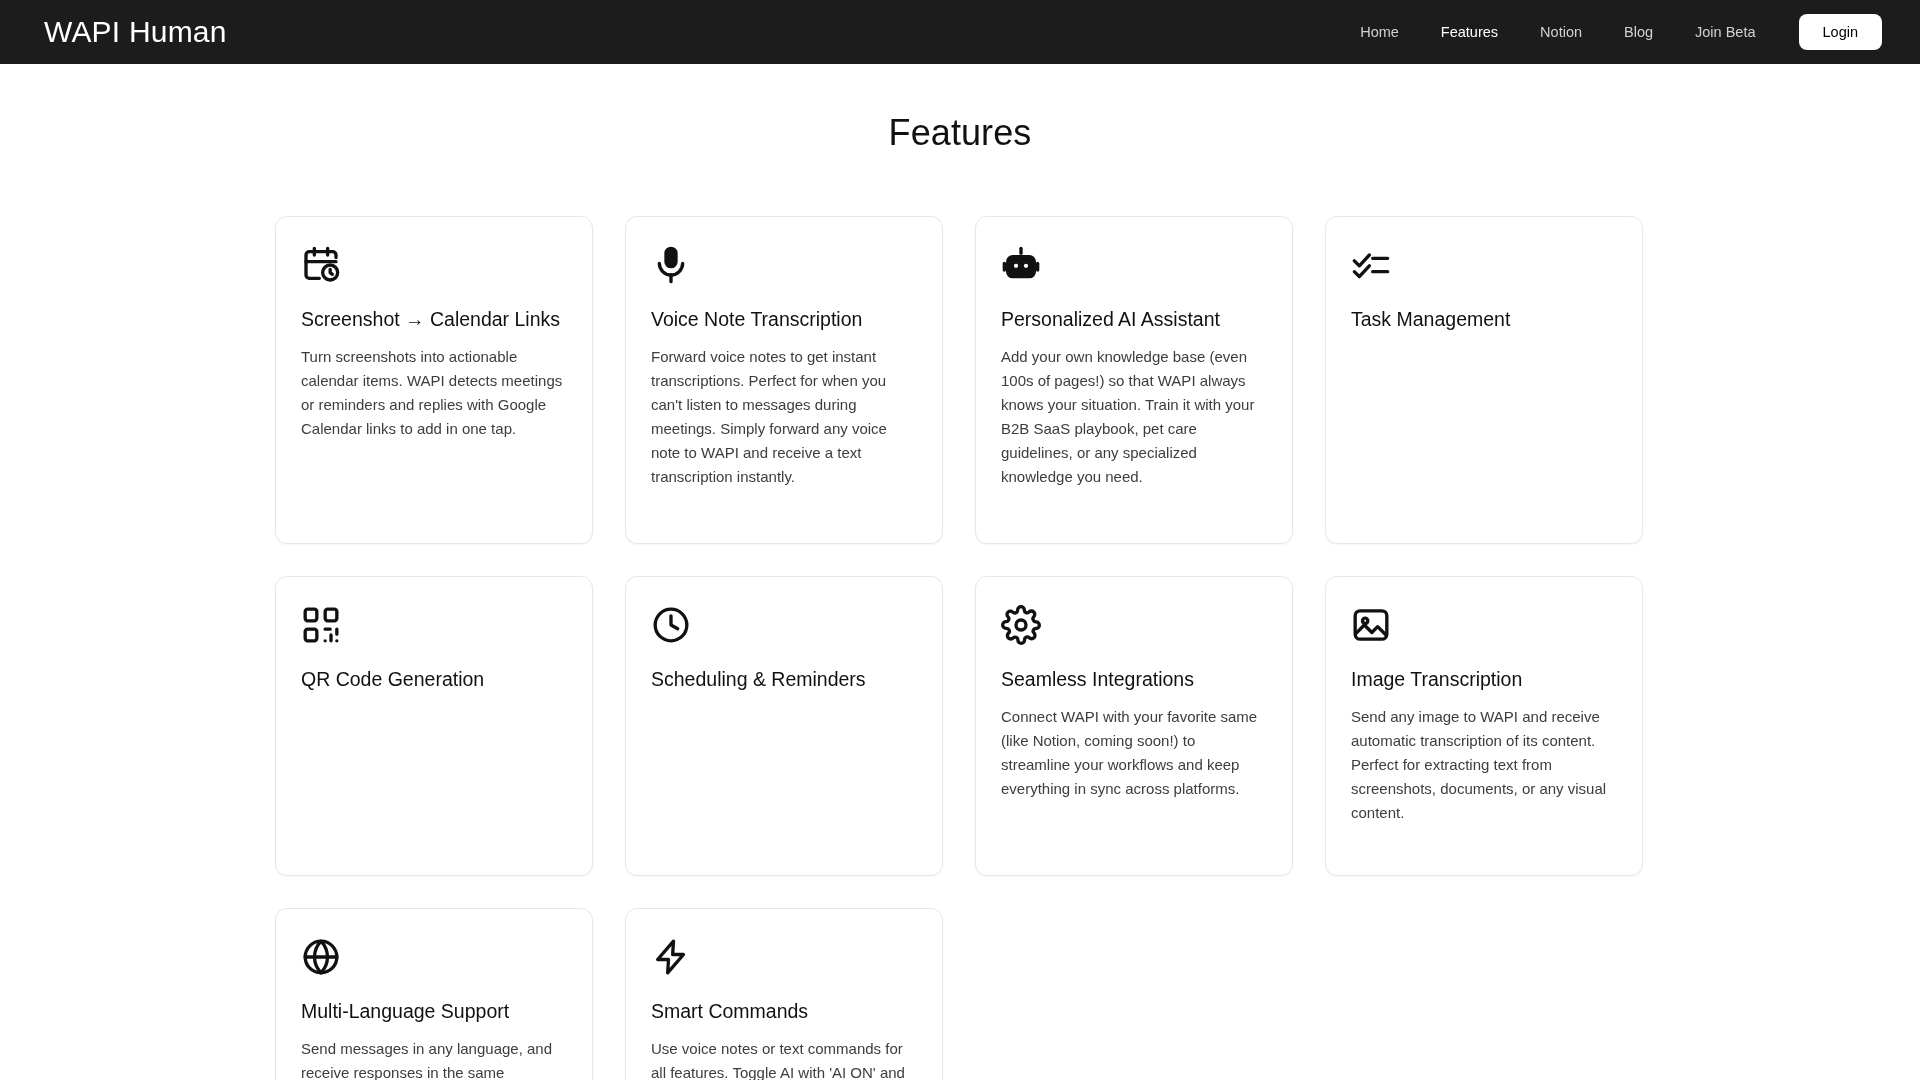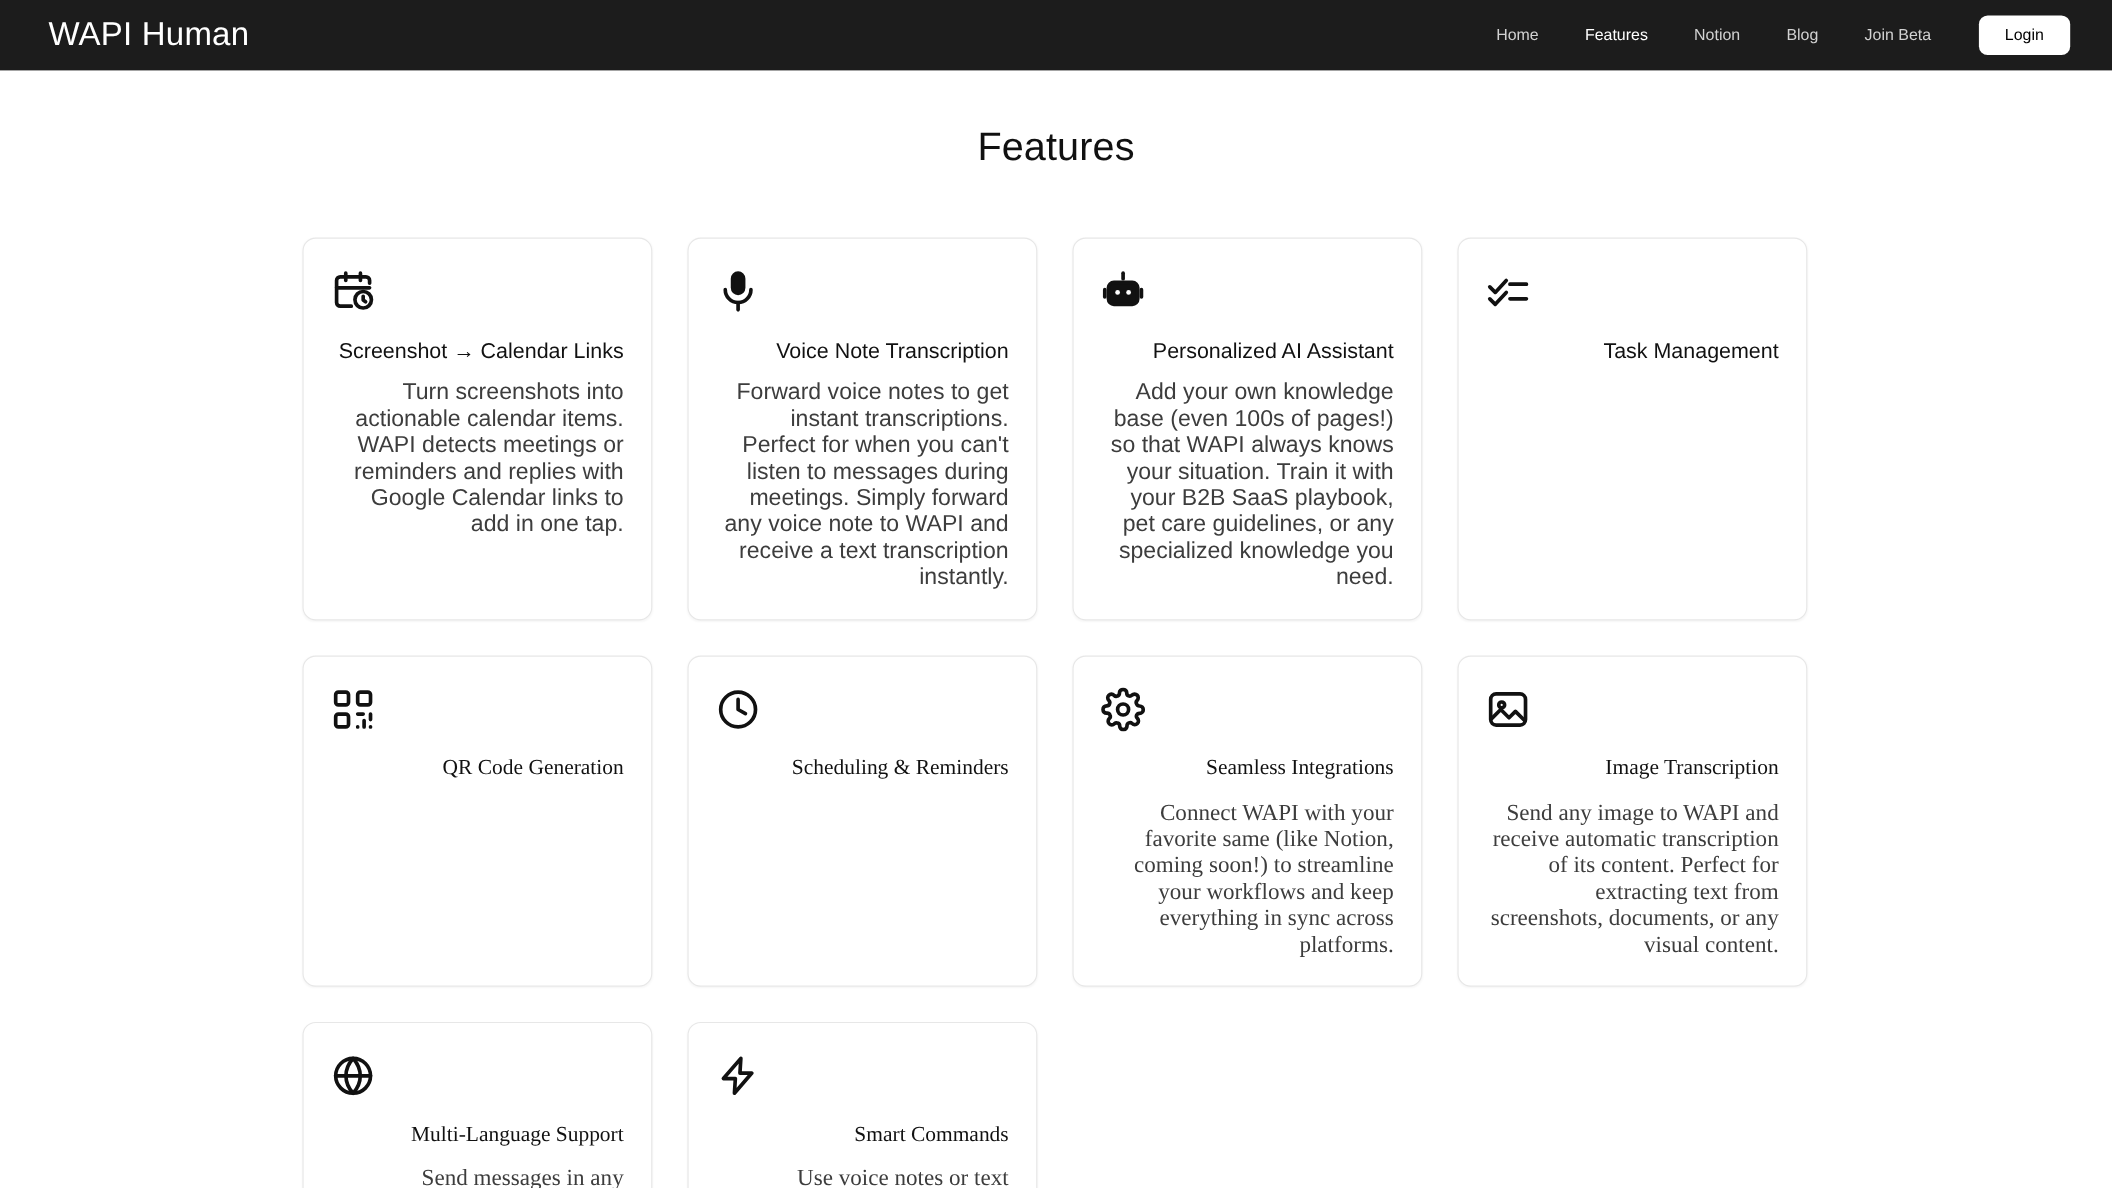--- a/index.html
+++ b/index.html
@@ -85,39 +85,38 @@
     row-gap: 32px;
   }
 
   .card {
     background: #ffffff;
     border: 1px solid #e7e7e7;
     border-radius: 12px;
     padding: 28px 25px 26px 25px;
     box-shadow: 0 1px 2px rgba(0,0,0,0.04);
     min-height: 328px;
-    text-align: right;
-  }
-  .card.row2 { min-height: 300px; font-family: Liberation Serif, serif; }
+  }
+  .card.row2 { min-height: 300px; }
   .card-icon {
     width: 40px;
     height: 40px;
     display: block;
     margin-bottom: 22px;
     color: #111111;
   }
   .card-title {
     font-size: 19.5px;
     font-weight: 400;
     color: #111111;
     margin: 0 0 14px 0;
     line-height: 1.25;
   }
   .card-desc {
-    font-size: 21px;
+    font-size: 15px;
     line-height: 24px;
     color: #3d3d3d;
     margin: 0;
   }
 </style>
 </head>
 <body>
 
 <div class="navbar">
   <div class="brand">WAPI Human</div>

